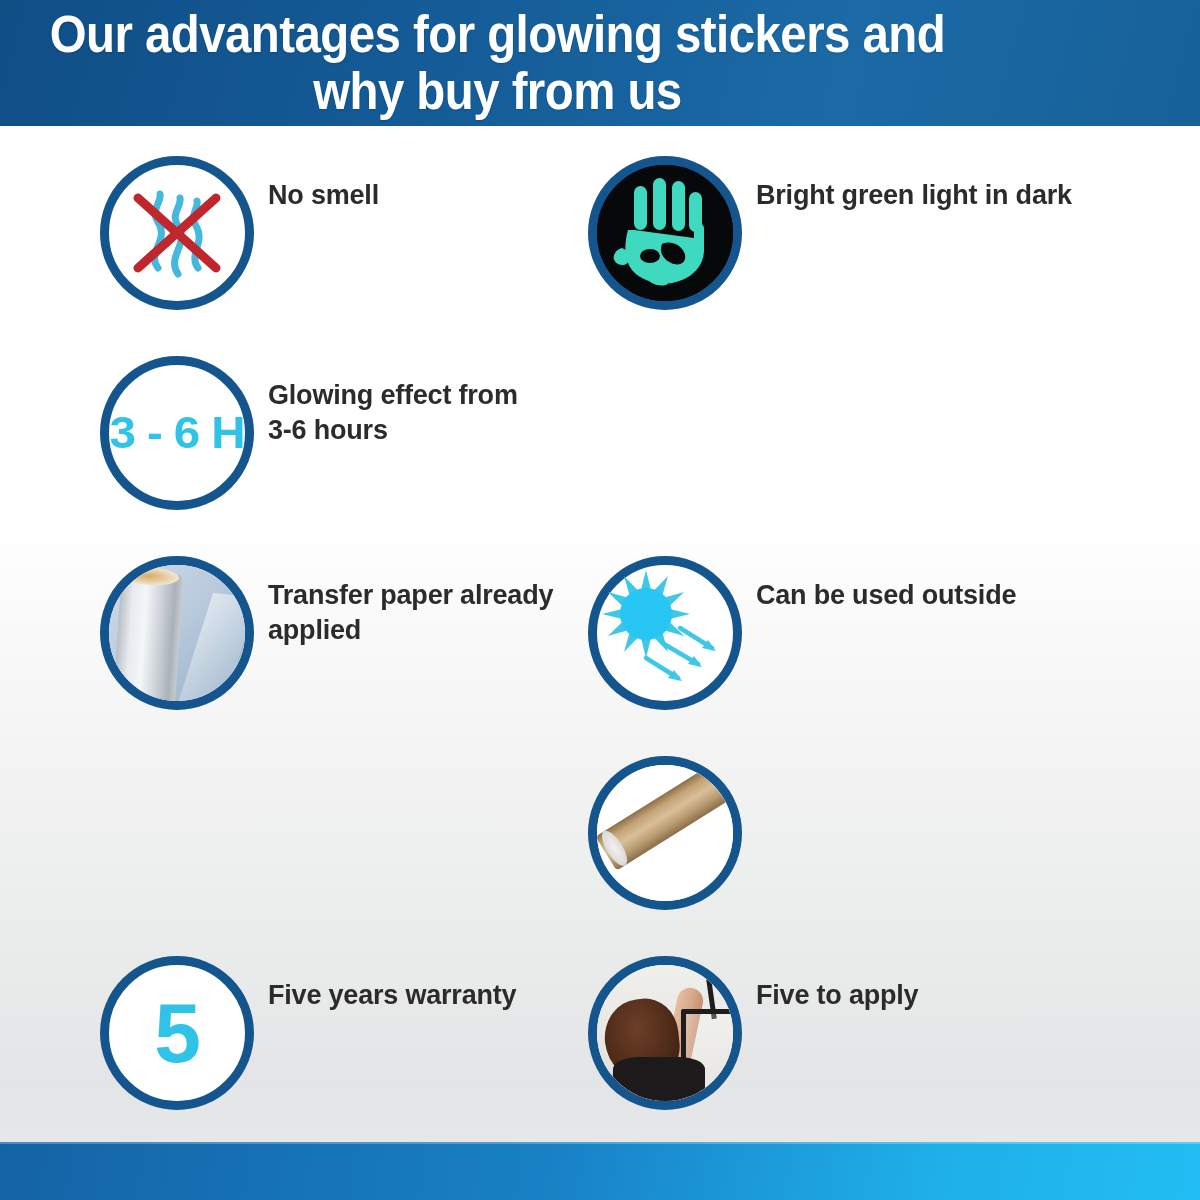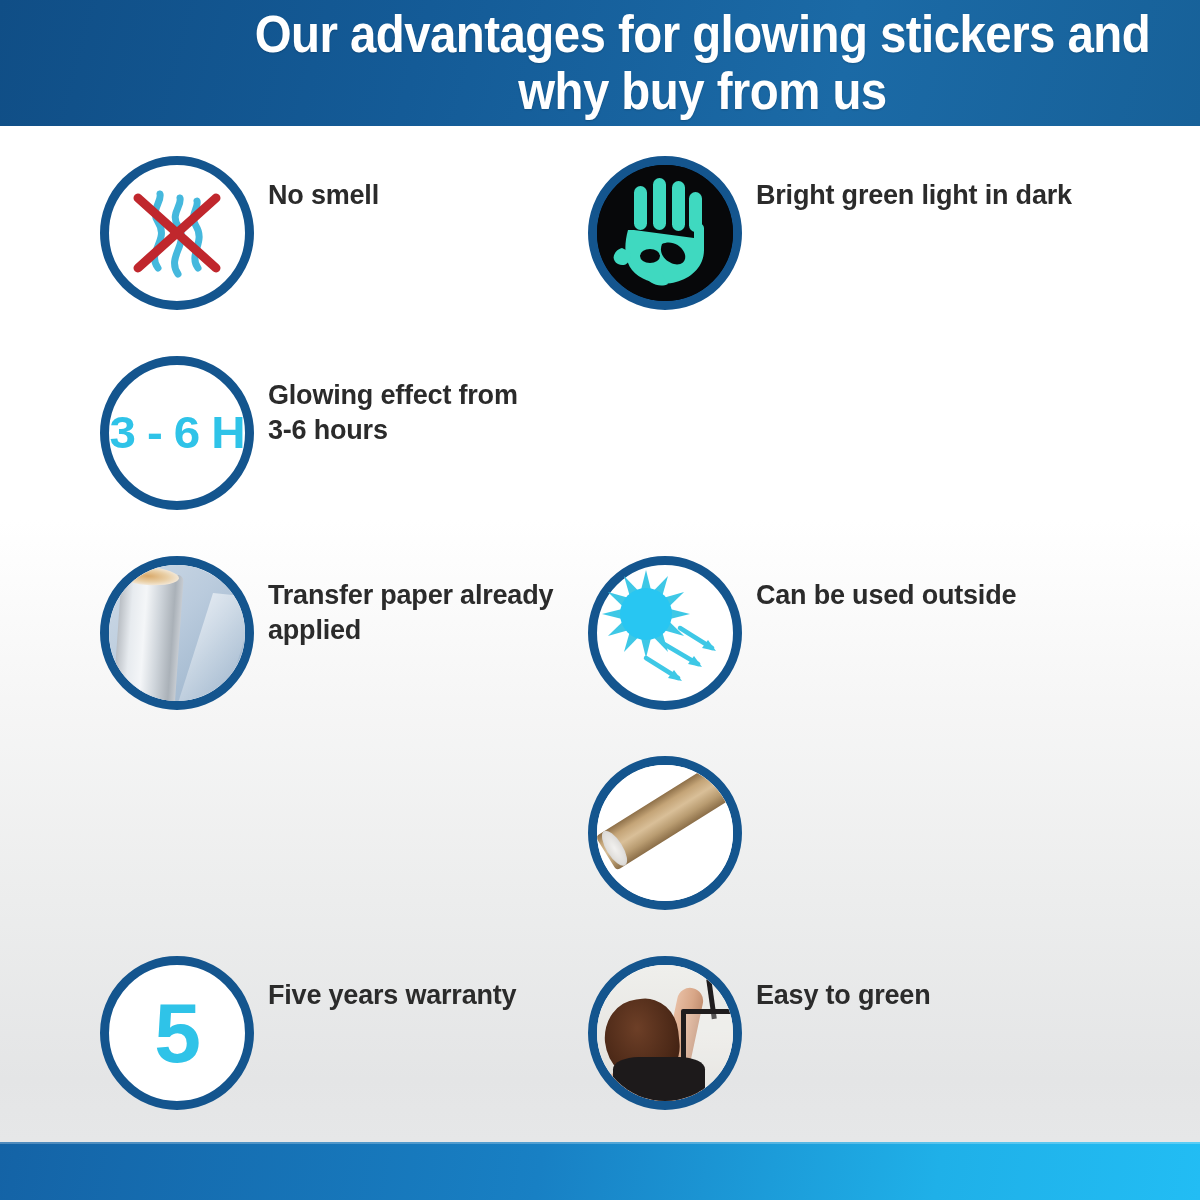--- a/index.html
+++ b/index.html
@@ -32,21 +32,21 @@
 
   
   .header {
     position: absolute;
     top: 0; left: 0;
     width: 1200px;
     height: 126px;
     background: linear-gradient(105deg, #104e86 0%, #145b97 35%, #1b6aa6 70%, #176199 100%);
     display: flex;
     align-items: center;
-    justify-content: flex-end;
+    justify-content: flex-start;
     overflow: hidden;
   }
   .header-title {
     color: #ffffff;
     font-size: 51px;
     line-height: 57px;
     font-weight: bold;
     text-align: center;
     letter-spacing: -0.6px;
     transform: scaleX(0.93);
@@ -378,21 +378,21 @@
             <div class="frame-v"></div>
             <div class="arm"></div>
             <div class="frame"></div>
             <div class="shoulder"></div>
             <div class="hair"></div>
             <div class="strap"></div>
             <div class="top"></div>
           </div>
         </div>
       </div>
-      <div class="feature-label">Easy to green</div>
+      <div class="feature-label">Five to apply</div>
     </div>
 
   </div>
 
   <div style="position:absolute;left:0;top:1142px;width:1200px;height:58px;
               background:linear-gradient(100deg,#1463a6 0%,#1880c4 45%,#1fb0e8 78%,#22bdf4 100%);
               box-shadow:inset 0 2px 0 rgba(255,255,255,0.25);"></div>
 
 </div>
 

